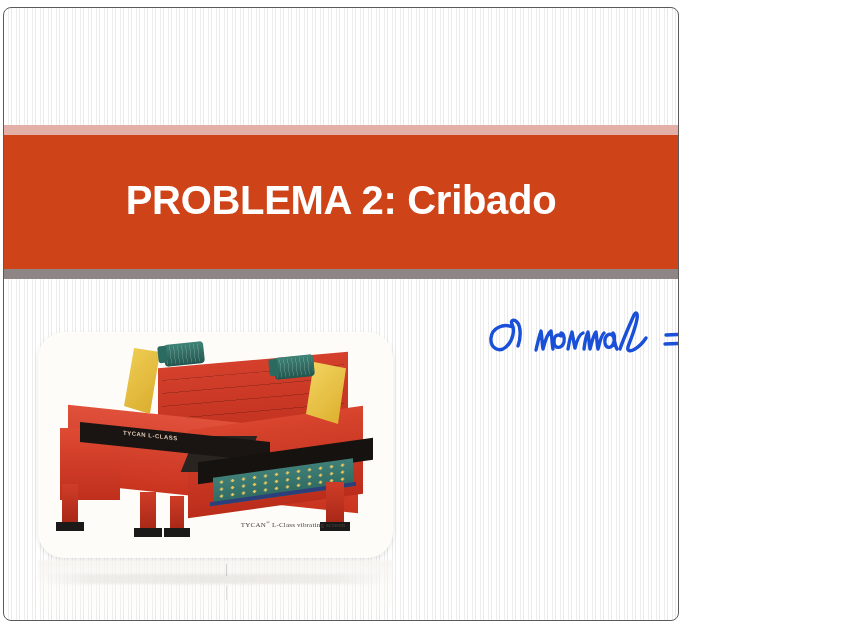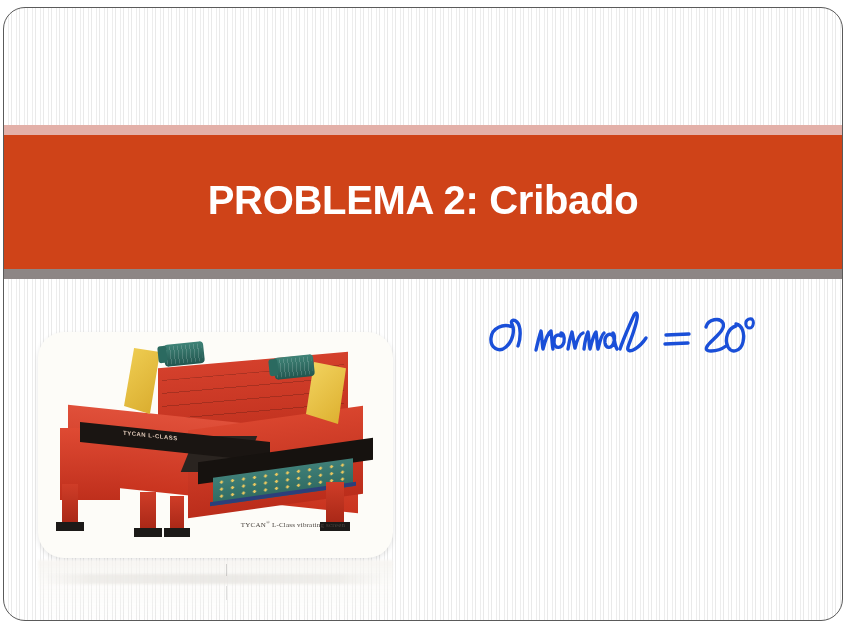--- a/index.html
+++ b/index.html
@@ -12,25 +12,25 @@
     height: 636px;
     overflow: hidden;
     font-family: "Liberation Sans", sans-serif;
   }
 
   
   #slide {
     position: absolute;
     left: 3px;
     top: 7px;
-    width: 840px;
+    width: 676px;
     height: 614px;
     box-sizing: border-box;
     border: 1px solid #5a5a5a;
-    border-radius: 22px;
+    border-radius: 8px;
     overflow: hidden;
     background:
       repeating-linear-gradient(
         to right,
         #ffffff 0px,
         #ffffff 4px,
         #ededed 4px,
         #ededed 5px,
         #ffffff 5px,
         #ffffff 7px,

